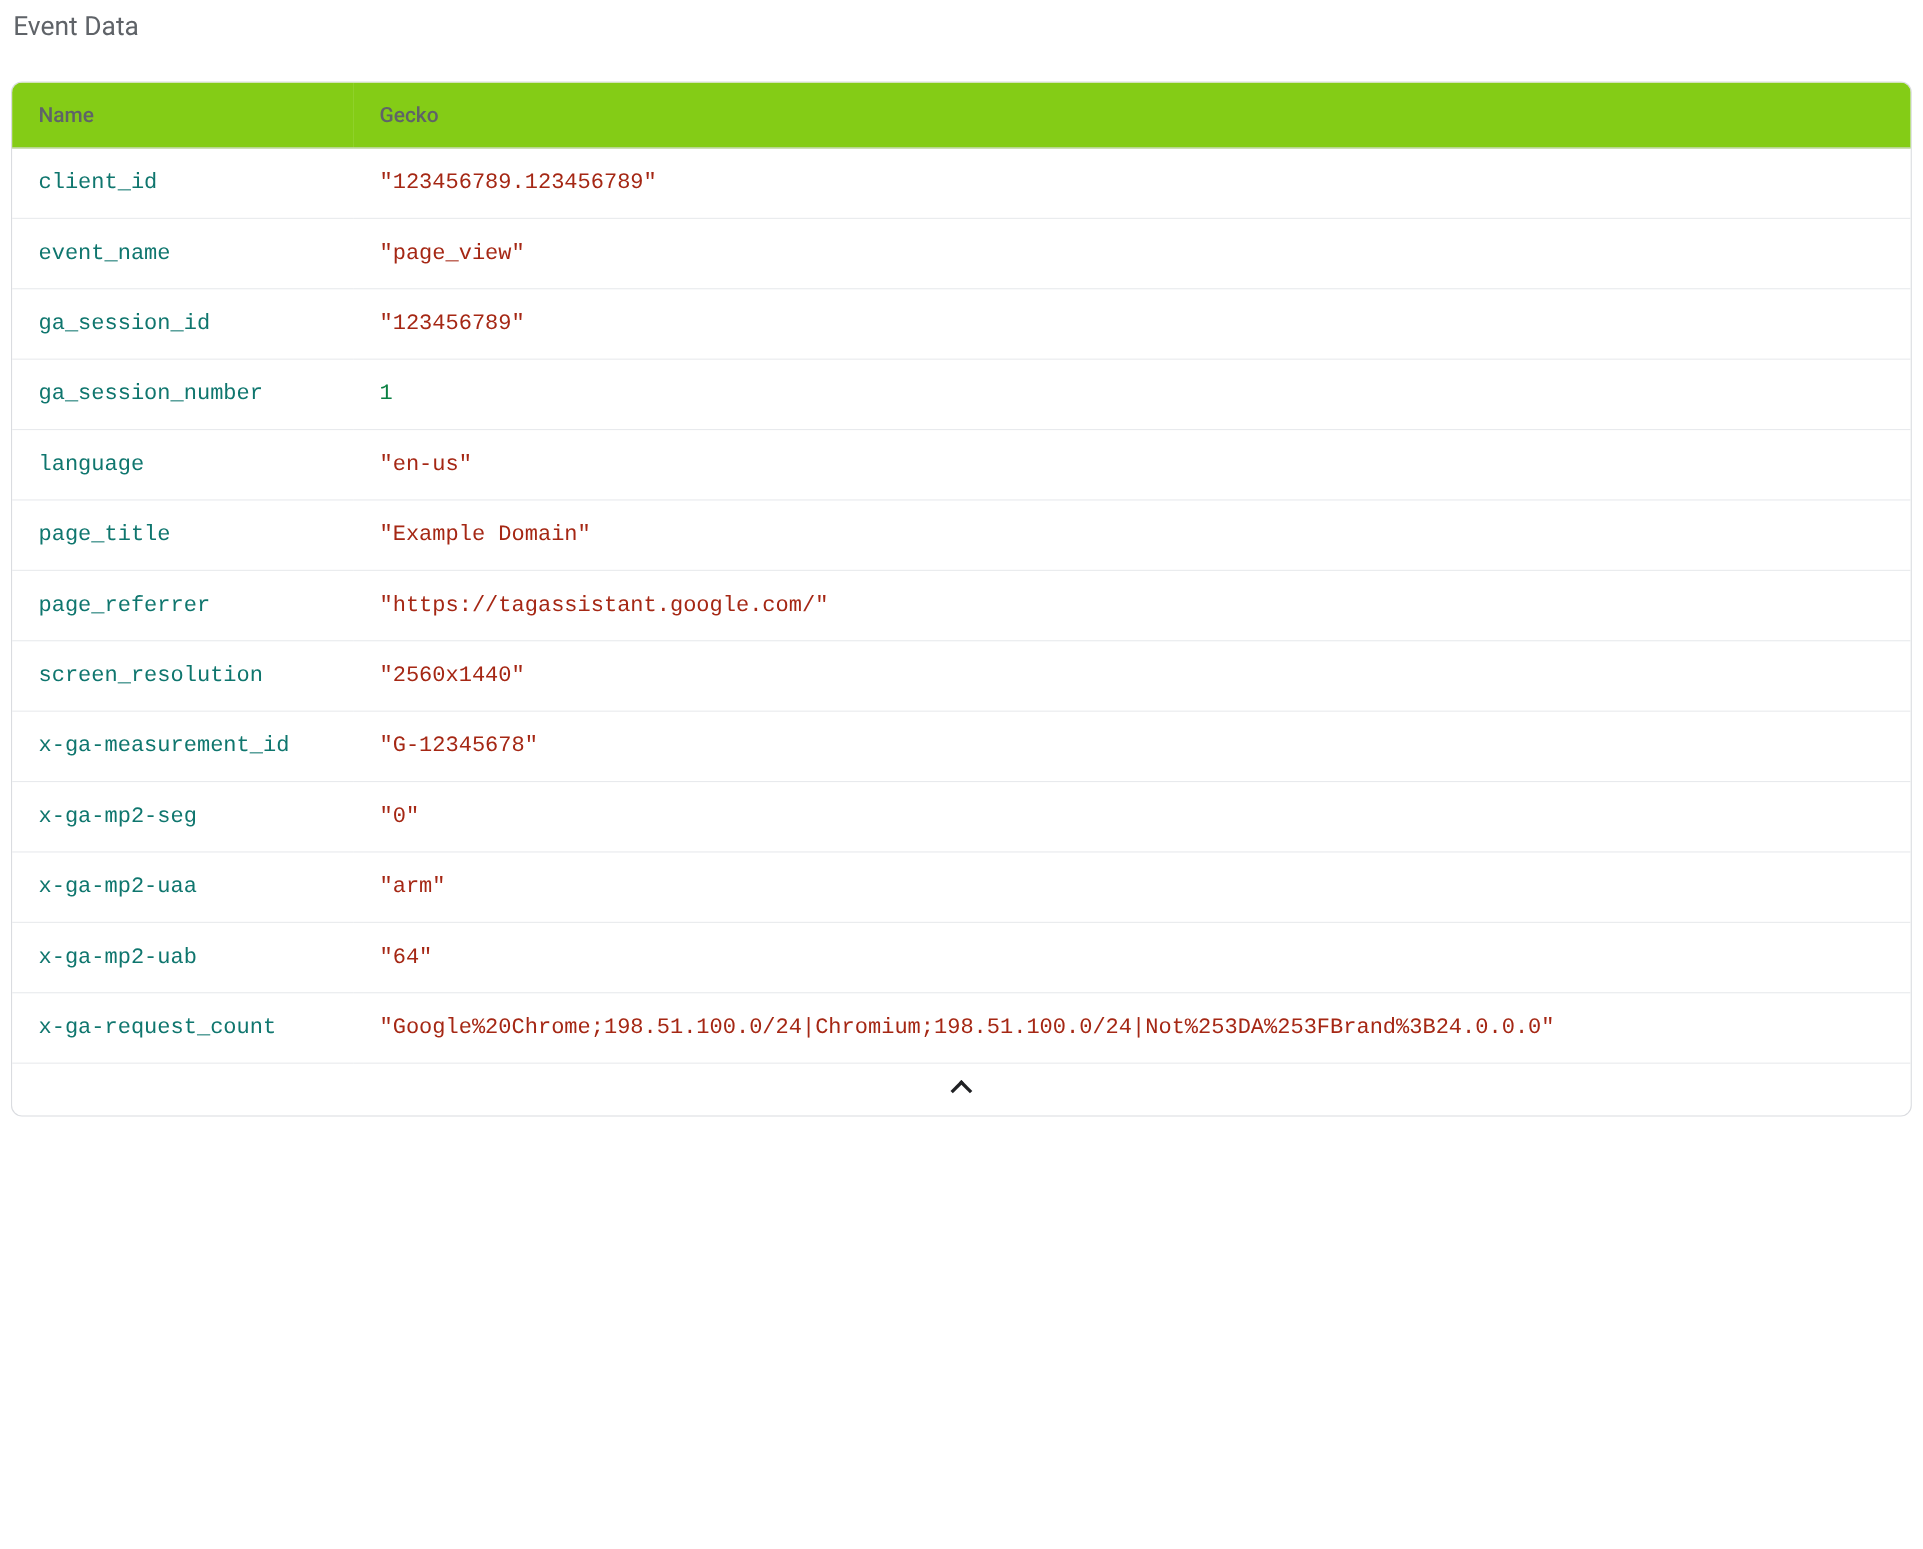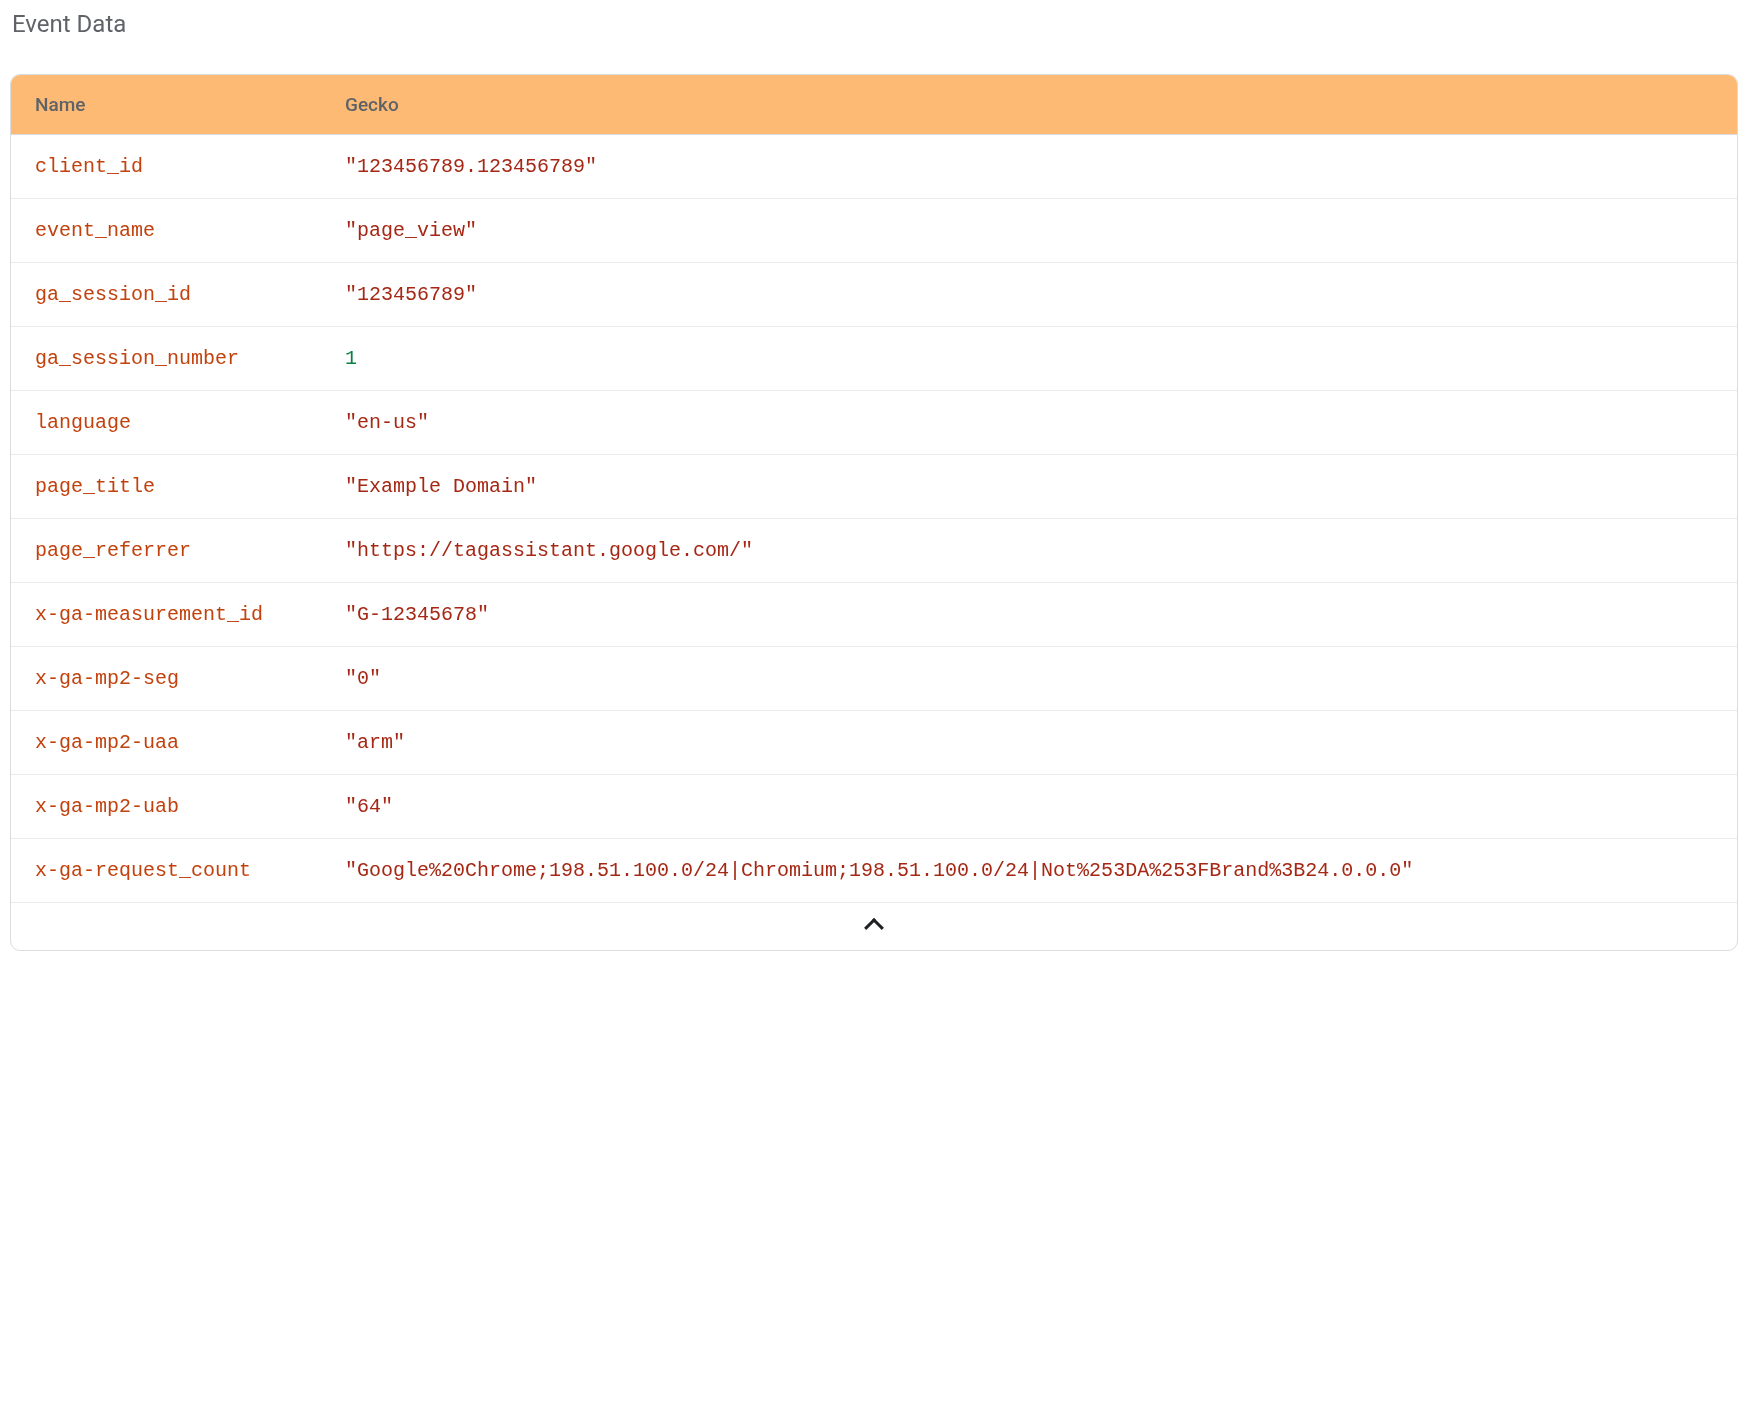--- a/index.html
+++ b/index.html
@@ -23,42 +23,42 @@
     .table-container {
       border: 1px solid #dadce0;
       border-radius: 10px;
       overflow: hidden;
     }
     .table {
       width: 100%;
       border-collapse: collapse;
     }
     .table-header {
-      background: #fdba74;
+      background: #84cc16;
     }
     .table-header th {
       text-align: left;
       padding: 18px 24px;
       font-size: 19px;
       font-weight: 500;
       color: #5f6368;
       border-bottom: 1px solid #dadce0;
     }
     .table-header th.col-name {
       width: 310px;
     }
     .table-body td {
       padding: 20px 24px;
       font-size: 20px;
       border-bottom: 1px solid #e8eaed;
       vertical-align: middle;
     }
     .cell-name {
       font-family: "SFMono-Regular", Consolas, "Liberation Mono", Menlo, Courier, monospace;
-      color: #c2410c;
+      color: #0f766e;
       white-space: nowrap;
     }
     .cell-value {
       font-family: "SFMono-Regular", Consolas, "Liberation Mono", Menlo, Courier, monospace;
       color: #a52714;
       word-break: break-all;
     }
     .cell-value.number {
       color: #0b8043;
     }
@@ -115,20 +115,24 @@
         </tr>
         <tr>
           <td class="cell-name">page_title</td>
           <td class="cell-value">"Example Domain"</td>
         </tr>
         <tr>
           <td class="cell-name">page_referrer</td>
           <td class="cell-value">"https://tagassistant.google.com/"</td>
         </tr>
         <tr>
+          <td class="cell-name">screen_resolution</td>
+          <td class="cell-value">"2560x1440"</td>
+        </tr>
+        <tr>
           <td class="cell-name">x-ga-measurement_id</td>
           <td class="cell-value">"G-12345678"</td>
         </tr>
         <tr>
           <td class="cell-name">x-ga-mp2-seg</td>
           <td class="cell-value">"0"</td>
         </tr>
         <tr>
           <td class="cell-name">x-ga-mp2-uaa</td>
           <td class="cell-value">"arm"</td>

